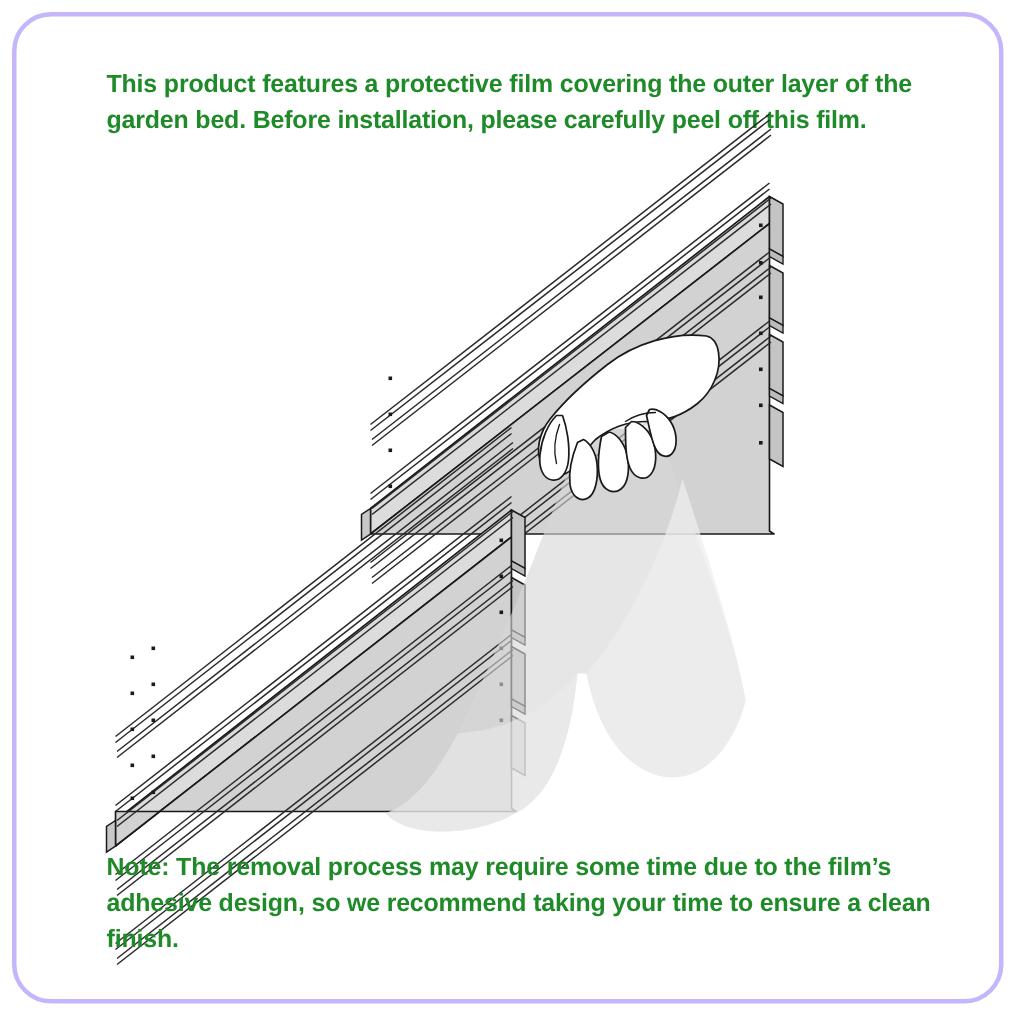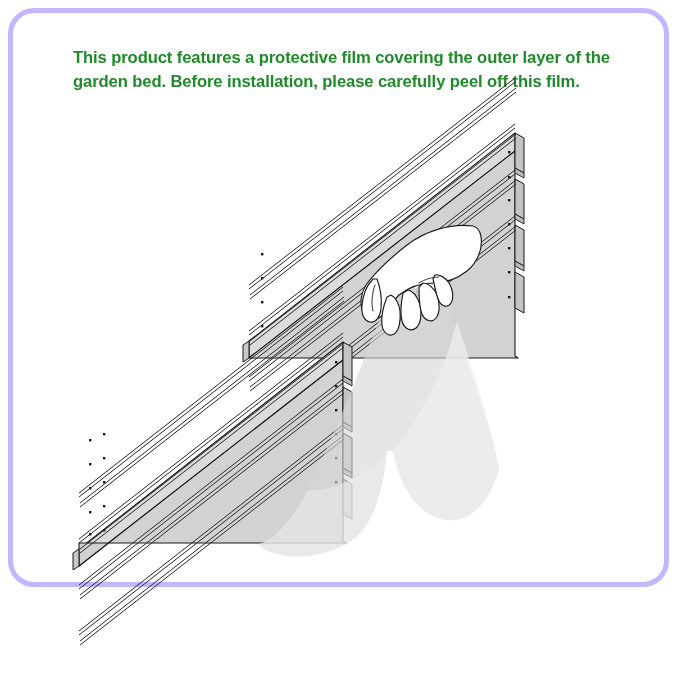--- a/index.html
+++ b/index.html
@@ -5,24 +5,24 @@
   html,body{margin:0;padding:0;}
   body{
     width:679px;height:679px;
     background:#ffffff;
     font-family:"Liberation Sans","DejaVu Sans",sans-serif;
     overflow:hidden;
   }
   #card{
     position:absolute;
     left:8px; top:8px;
-    width:661px; height:579px;
+    width:661px; height:661px;
     box-sizing:border-box;
     background:#ffffff;
-    border:5px solid #c4b5fd;
+    border:3px solid #c4b5fd;
     border-radius:26px;
   }
   .instr{
     position:absolute;
     left:60px;
     width:555px;
     color:#1e8a28;
     font-weight:bold;
     font-size:16.6px;
     line-height:24.2px;
@@ -248,14 +248,15 @@
                  C 421,286 427,287 430,282
                  C 433,277 432,268 428,262
                  C 424,256 418,253 414,254 Z"></path>
 
         <path d="M 398,262 C 404,258 412,256 418,256" fill="none" stroke-width="0.85"></path>
       </g>
 
     </g>
   </svg>
 
+  <div id="bottom-text" class="instr">Note: The removal process may require some time due to the film’s adhesive design, so we recommend taking your time to ensure a clean finish.</div>
 
 </div>
 
 </body></html>

